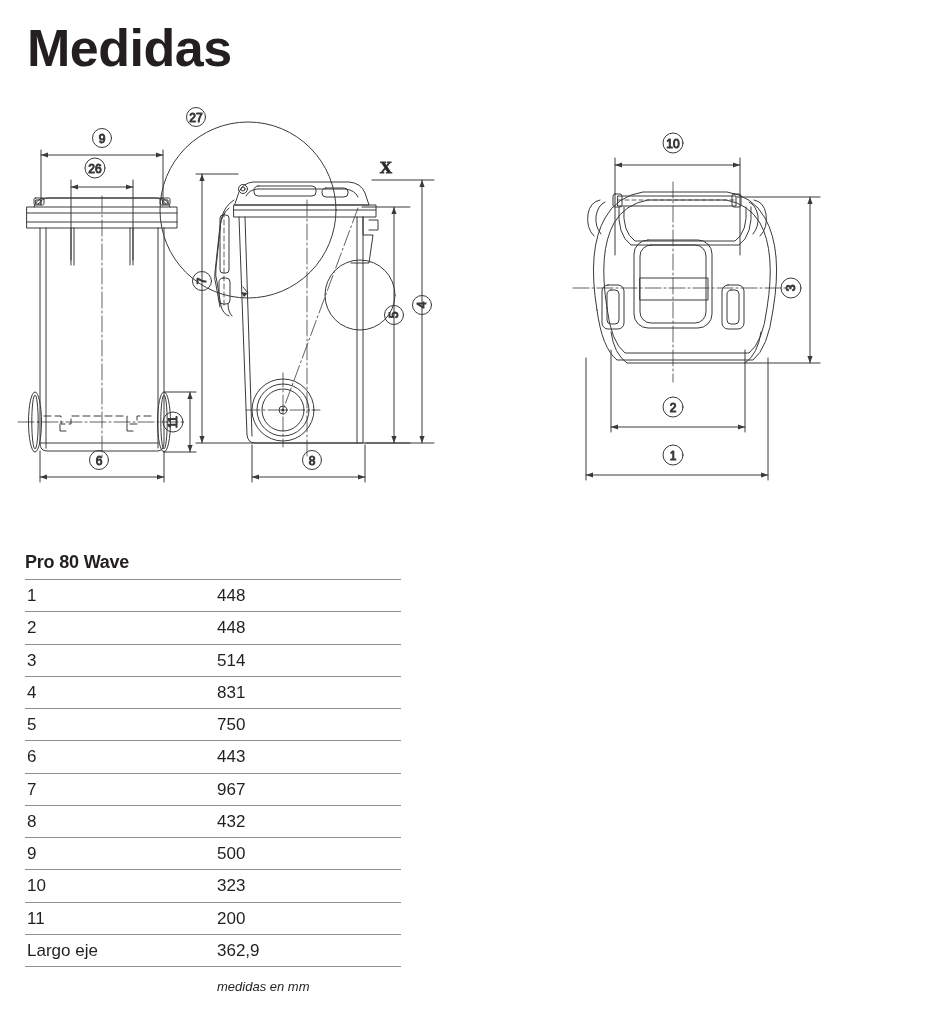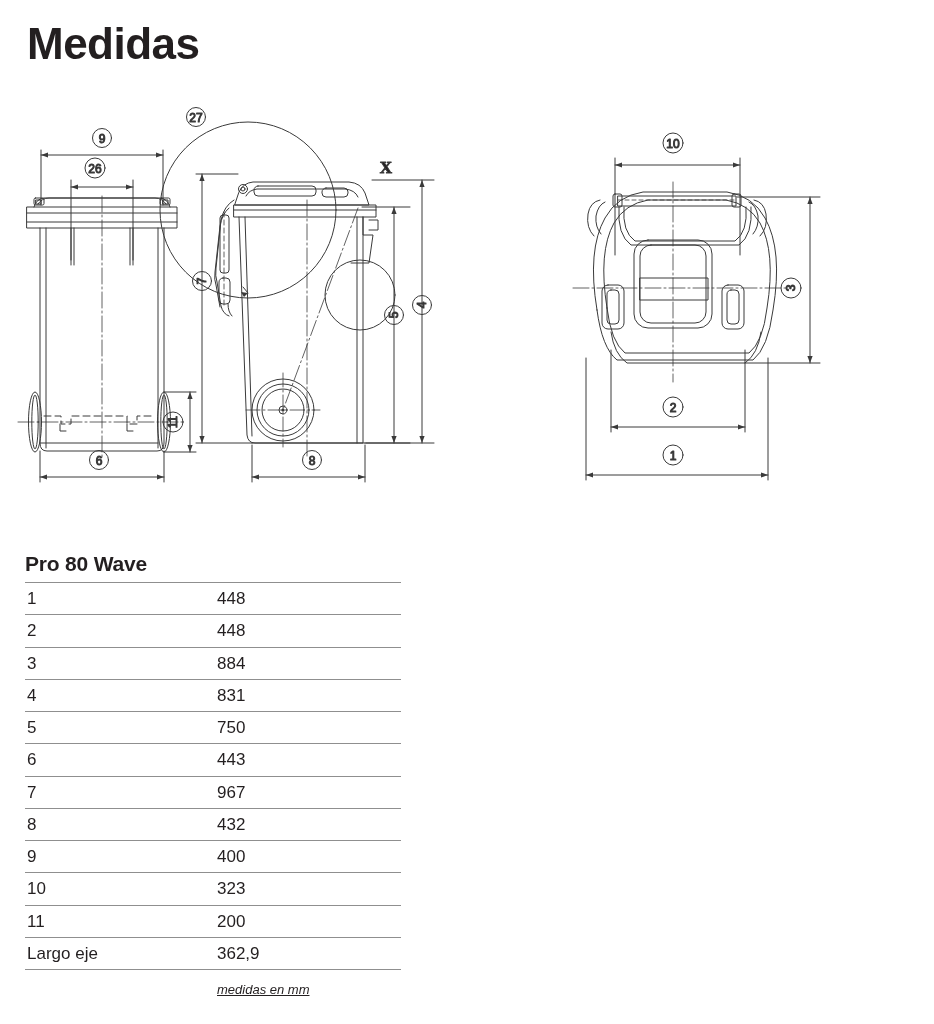--- a/index.html
+++ b/index.html
@@ -14,21 +14,21 @@
     font-family: "Liberation Sans", sans-serif;
     color: #231f20;
     overflow: hidden;
   }
 
   
   #page-title {
     position: absolute;
     left: 27px;
     top: 22px;
-    font-size: 44px;
+    font-size: 52px;
     font-weight: bold;
     letter-spacing: -0.5px;
     color: #231f20;
     line-height: 1;
   }
 
   
   #drawing-area {
     position: absolute;
     left: 0;
@@ -53,21 +53,21 @@
   }
 
   
   #spec-table {
     position: absolute;
     left: 25px;
     top: 552px;
     width: 376px;
   }
   #spec-table .tbl-title {
-    font-size: 21px;
+    font-size: 18px;
     font-weight: bold;
     color: #231f20;
     padding-bottom: 6px;
     letter-spacing: -0.2px;
   }
   #spec-table table {
     border-collapse: collapse;
     width: 100%;
   }
   #spec-table td {
@@ -86,21 +86,20 @@
   }
   #spec-table .foot-row td {
     border-top: 1px solid #8f8f8f;
     padding-top: 8px;
     padding-bottom: 0;
   }
   #spec-table .footnote {
     font-size: 13px;
     font-style: italic;
     color: #231f20;
-    text-decoration: underline;
   }
 </style>
 </head>
 <body>
 
 <div id="page-title">Medidas</div>
 
 <div id="drawing-area">
 <svg width="934" height="410" viewBox="0 0 934 410" xmlns="http://www.w3.org/2000/svg" fill="none" stroke="#3a3a3a" stroke-width="1" stroke-linecap="round" stroke-linejoin="round">
 
@@ -377,21 +376,21 @@
       <tr>
         <td class="c-label">1</td>
         <td class="c-value">448</td>
       </tr>
       <tr>
         <td class="c-label">2</td>
         <td class="c-value">448</td>
       </tr>
       <tr>
         <td class="c-label">3</td>
-        <td class="c-value">884</td>
+        <td class="c-value">514</td>
       </tr>
       <tr>
         <td class="c-label">4</td>
         <td class="c-value">831</td>
       </tr>
       <tr>
         <td class="c-label">5</td>
         <td class="c-value">750</td>
       </tr>
       <tr>
@@ -401,21 +400,21 @@
       <tr>
         <td class="c-label">7</td>
         <td class="c-value">967</td>
       </tr>
       <tr>
         <td class="c-label">8</td>
         <td class="c-value">432</td>
       </tr>
       <tr>
         <td class="c-label">9</td>
-        <td class="c-value">400</td>
+        <td class="c-value">500</td>
       </tr>
       <tr>
         <td class="c-label">10</td>
         <td class="c-value">323</td>
       </tr>
       <tr>
         <td class="c-label">11</td>
         <td class="c-value">200</td>
       </tr>
       <tr>

